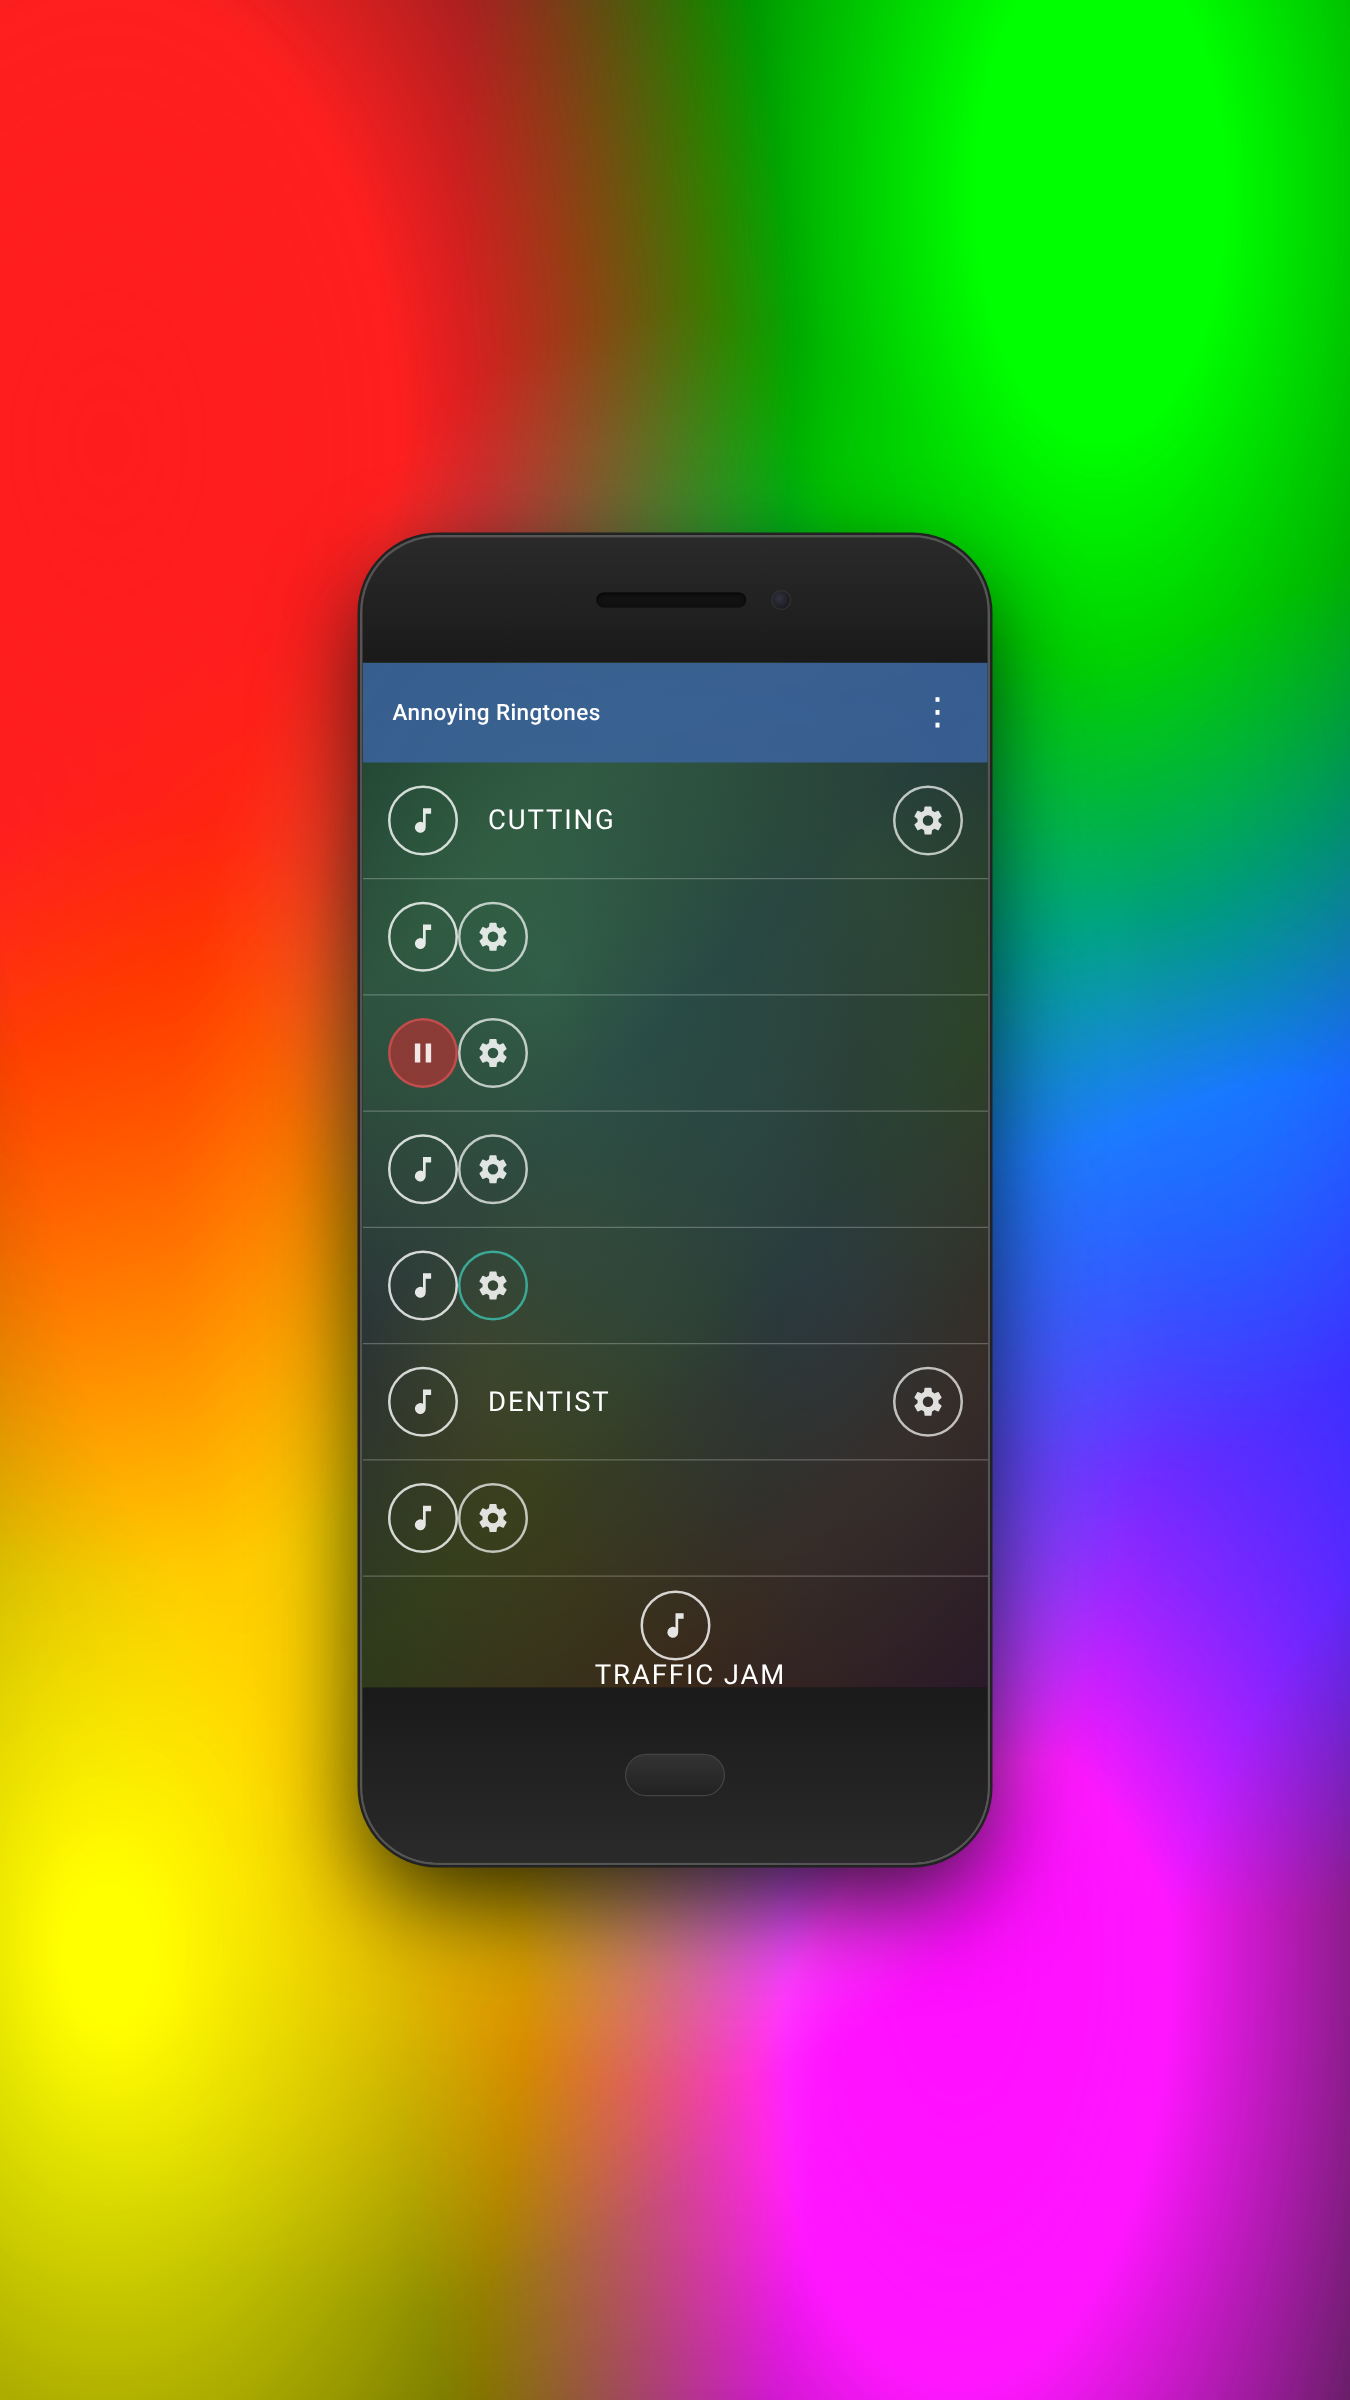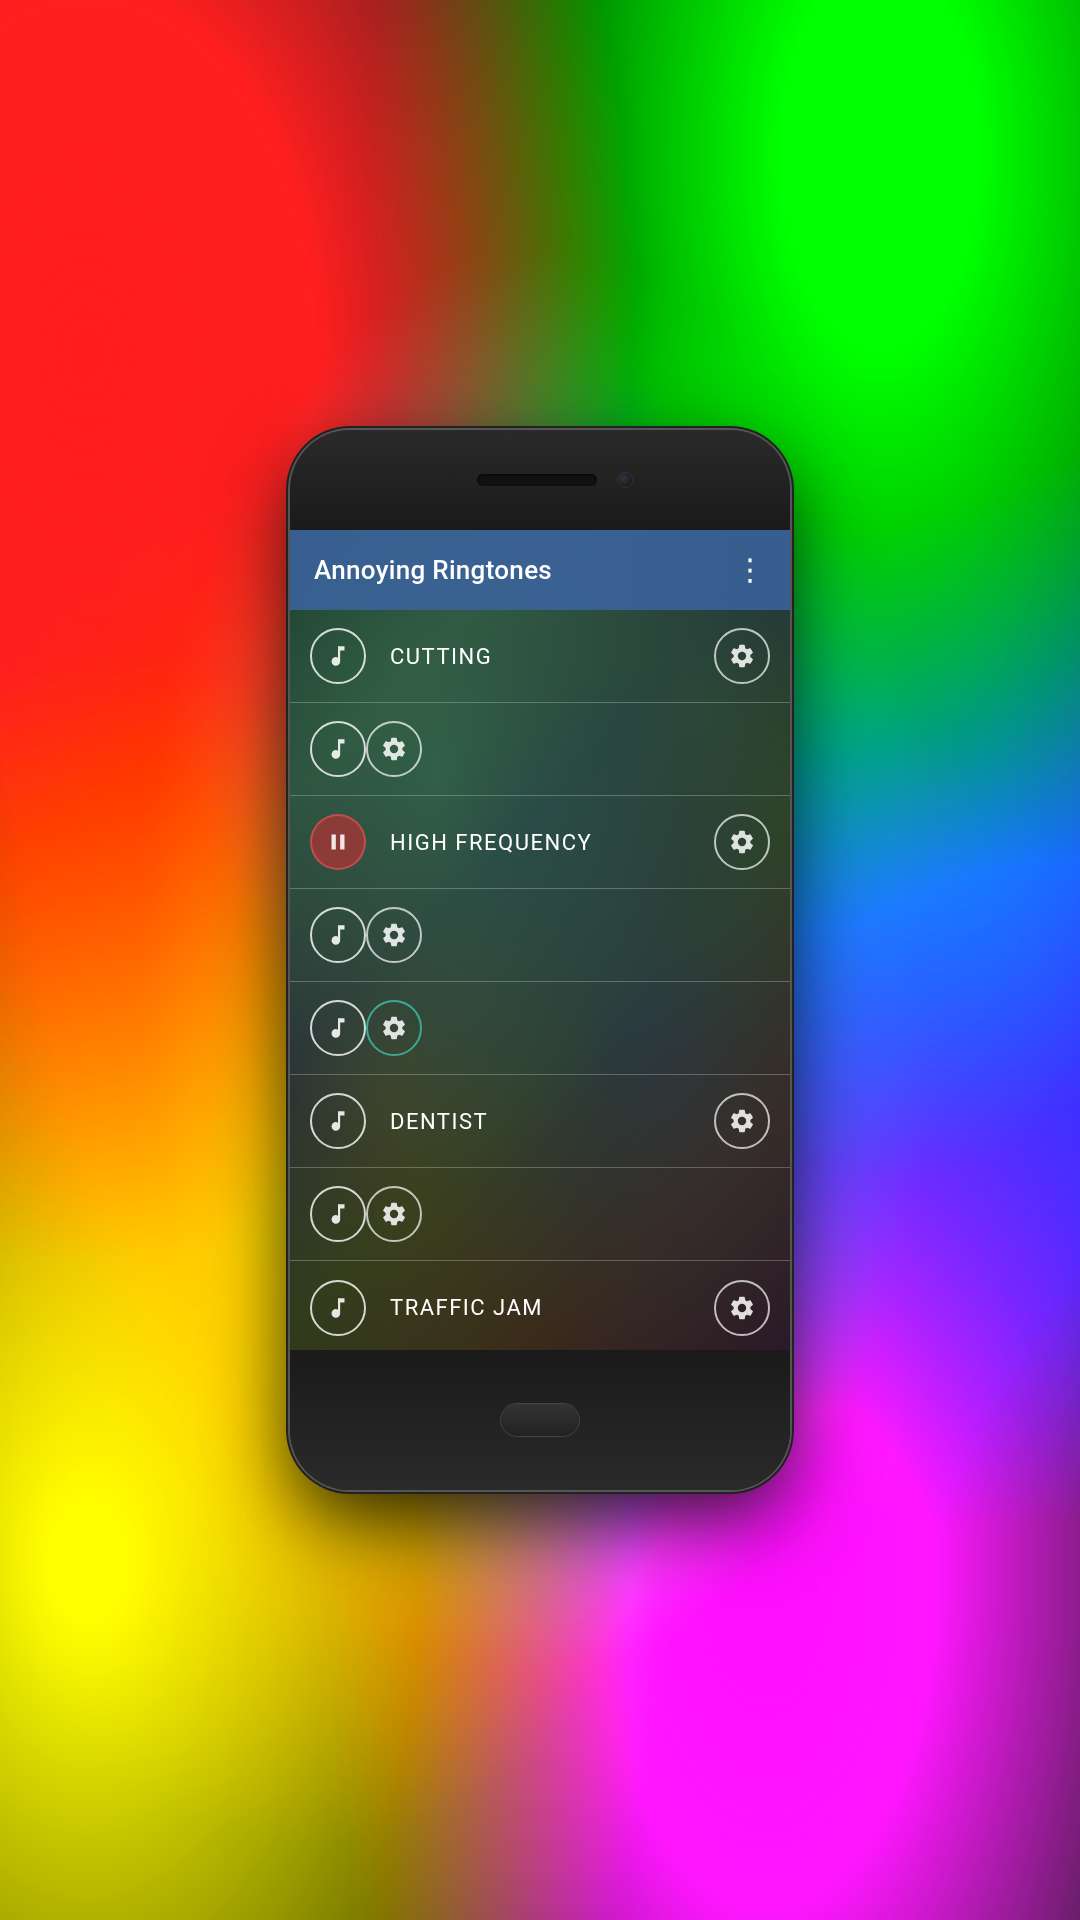--- a/index.html
+++ b/index.html
@@ -111,21 +111,21 @@
       display: flex;
       align-items: center;
       justify-content: space-between;
       padding: 0 24px;
       position: relative;
       z-index: 10;
     }
 
     .app-title {
       color: #fff;
-      font-size: 26px;
+      font-size: 18px;
       font-weight: 500;
       letter-spacing: 0.3px;
     }
 
     .more-icon {
       color: #fff;
       font-size: 30px;
       cursor: pointer;
       line-height: 1;
       letter-spacing: 1px;
@@ -142,20 +142,21 @@
       align-items: center;
       height: 93px;
       border-bottom: 1px solid rgba(255,255,255,0.25);
       padding: 11px 20px;
       cursor: pointer;
       position: relative;
     }
 
     .ringtone-item:last-child {
       border-bottom: none;
+      flex-direction: column;
     }
 
     .music-icon-circle {
       width: 56px;
       height: 56px;
       border-radius: 50%;
       border: 2px solid rgba(255,255,255,0.8);
       display: flex;
       align-items: center;
       justify-content: center;
@@ -270,21 +271,20 @@
       <path d="M19.14 12.94c.04-.3.06-.61.06-.94s-.02-.64-.07-.94l2.03-1.58a.49.49 0 0 0 .12-.61l-1.92-3.32a.49.49 0 0 0-.6-.22l-2.39.96a7.07 7.07 0 0 0-1.62-.94l-.36-2.54a.484.484 0 0 0-.48-.41h-3.84c-.24 0-.43.17-.47.41l-.36 2.54c-.59.24-1.13.57-1.62.94l-2.39-.96a.48.48 0 0 0-.6.22L2.74 8.87a.47.47 0 0 0 .12.61l2.03 1.58c-.05.3-.07.62-.07.94s.02.64.07.94l-2.03 1.58a.49.49 0 0 0-.12.61l1.92 3.32c.12.22.37.29.6.22l2.39-.96c.5.37 1.03.7 1.62.94l.36 2.54c.05.24.24.41.48.41h3.84c.24 0 .44-.17.47-.41l.36-2.54c.59-.24 1.13-.57 1.62-.94l2.39.96c.23.08.49 0 .6-.22l1.92-3.32a.47.47 0 0 0-.12-.61l-2.01-1.58zM12 15.6a3.6 3.6 0 1 1 0-7.2 3.6 3.6 0 0 1 0 7.2z"></path>
     </svg>
       </div>
     </div>
         <div class="ringtone-item">
       <div class="music-icon-circle playing">
         <svg class="music-note-svg" viewBox="0 0 24 24" xmlns="http://www.w3.org/2000/svg">
       <path d="M6 19h4V5H6v14zm8-14v14h4V5h-4z" fill="rgba(255,255,255,0.88)"></path>
     </svg>
       </div>
-      <span class="ringtone-name">HIGH FREQUENCY</span>
       <div class="gear-icon-circle">
         <svg class="gear-svg" viewBox="0 0 24 24" xmlns="http://www.w3.org/2000/svg">
       <path d="M19.14 12.94c.04-.3.06-.61.06-.94s-.02-.64-.07-.94l2.03-1.58a.49.49 0 0 0 .12-.61l-1.92-3.32a.49.49 0 0 0-.6-.22l-2.39.96a7.07 7.07 0 0 0-1.62-.94l-.36-2.54a.484.484 0 0 0-.48-.41h-3.84c-.24 0-.43.17-.47.41l-.36 2.54c-.59.24-1.13.57-1.62.94l-2.39-.96a.48.48 0 0 0-.6.22L2.74 8.87a.47.47 0 0 0 .12.61l2.03 1.58c-.05.3-.07.62-.07.94s.02.64.07.94l-2.03 1.58a.49.49 0 0 0-.12.61l1.92 3.32c.12.22.37.29.6.22l2.39-.96c.5.37 1.03.7 1.62.94l.36 2.54c.05.24.24.41.48.41h3.84c.24 0 .44-.17.47-.41l.36-2.54c.59-.24 1.13-.57 1.62-.94l2.39.96c.23.08.49 0 .6-.22l1.92-3.32a.47.47 0 0 0-.12-.61l-2.01-1.58zM12 15.6a3.6 3.6 0 1 1 0-7.2 3.6 3.6 0 0 1 0 7.2z"></path>
     </svg>
       </div>
     </div>
         <div class="ringtone-item">
       <div class="music-icon-circle">
         <svg class="music-note-svg" viewBox="0 0 24 24" xmlns="http://www.w3.org/2000/svg">
       <path d="M12 3v10.55A4 4 0 1 0 14 17V7h4V3z" fill="rgba(255,255,255,0.88)"></path>

